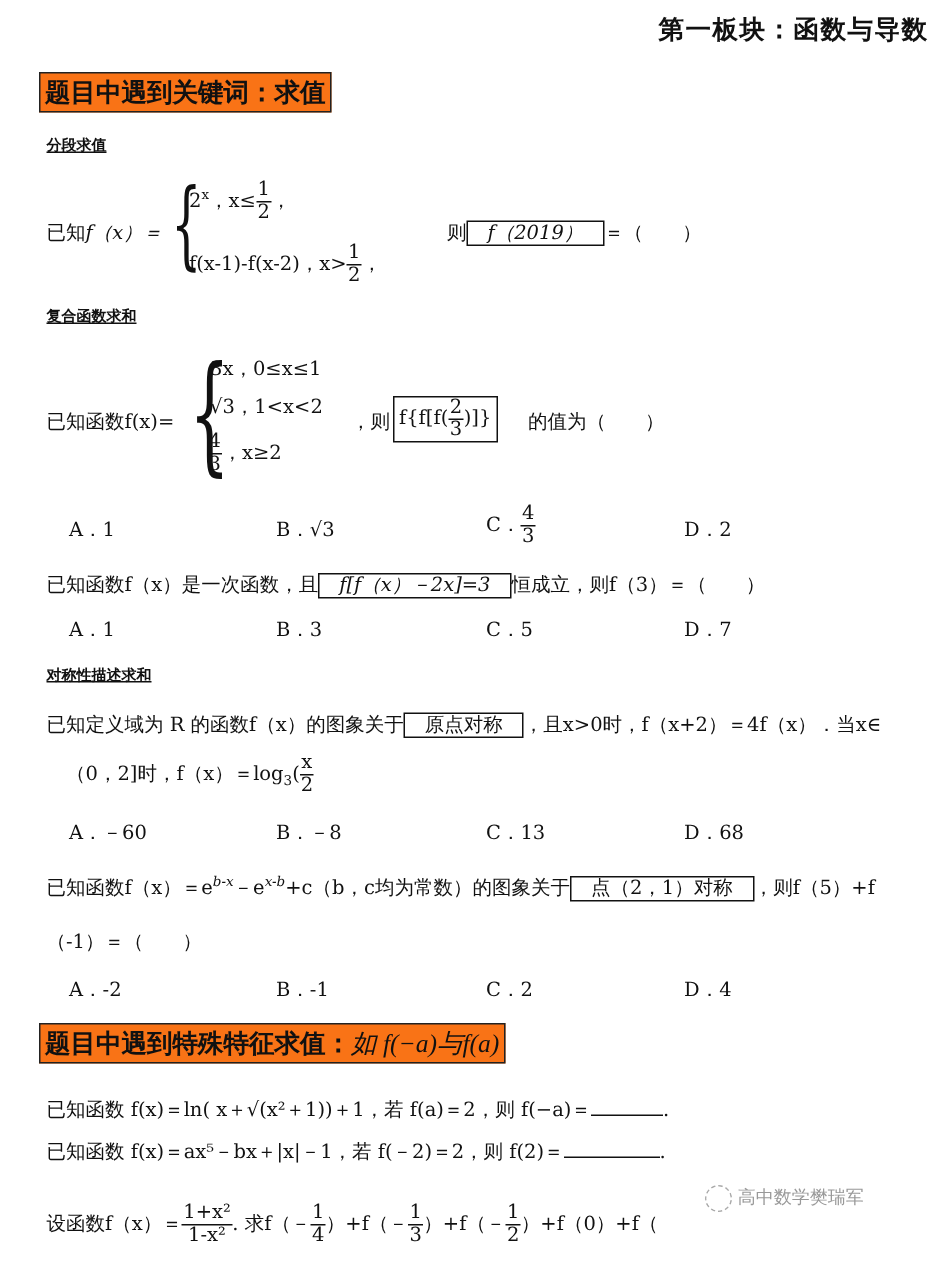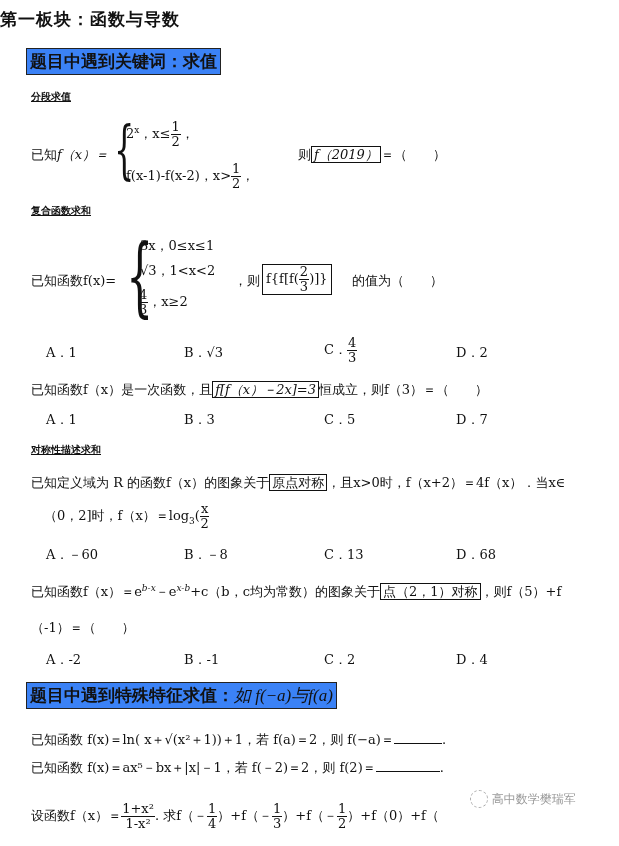--- a/index.html
+++ b/index.html
@@ -1,28 +1,28 @@
 <!DOCTYPE html>
 <html><head>
 <meta charset="utf-8">
 <style>
   html, body { margin:0; padding:0; background:#ffffff; }
   body { width:619px; height:846px; position:relative; overflow:hidden;
          font-family:"DejaVu Serif","Liberation Serif",serif; color:#111; font-size:13px; }
   .abs { position:absolute; white-space:nowrap; }
-  .title { left:0; width:619px; top:8px; text-align:left; font-size:17px; font-weight:bold;
+  .title { left:0; width:619px; top:8px; text-align:right; font-size:17px; font-weight:bold;
            font-family:"DejaVu Sans","Liberation Sans",sans-serif; letter-spacing:1px; }
-  .sec-head { background:#3b82f6; border:1px solid #222; font-size:17px; font-weight:bold; padding:1px 3px;
+  .sec-head { background:#f97316; border:1px solid #222; font-size:17px; font-weight:bold; padding:1px 3px;
               font-family:"DejaVu Sans","Liberation Sans",sans-serif; }
   .sec-head .light { font-weight:normal; font-family:"Liberation Serif",serif; }
   .sub { font-size:10px; font-weight:bold; text-decoration:underline;
          font-family:"DejaVu Sans","Liberation Sans",sans-serif; }
   .txt { font-size:13px; }
   .it { font-style:italic; }
-  .boxed { border:1px solid #111; padding:0 2px; }
+  .boxed { border:1px solid #111; padding:0 13px; }
   .brace { font-size:64px; line-height:64px; font-weight:100; transform:scaleX(0.5); transform-origin:left top; }
   .frac { display:inline-block; text-align:center; vertical-align:middle; line-height:14px; }
   .frac .n { display:block; border-bottom:1px solid #111; padding:0 1px; }
   .frac .d { display:block; }
   .opt { font-size:13px; }
   .blank { display:inline-block; border-bottom:1px solid #111; width:48px; height:12px; vertical-align:baseline; }
   .blank.long { width:64px; }
   .wm { color:#999; font-family:"DejaVu Sans",sans-serif; font-size:12px; }
   .wm-icon { display:inline-block; width:16px; height:16px; border:1px dashed #aaa; border-radius:50%; vertical-align:middle; }
   sup { font-size:9px; }

